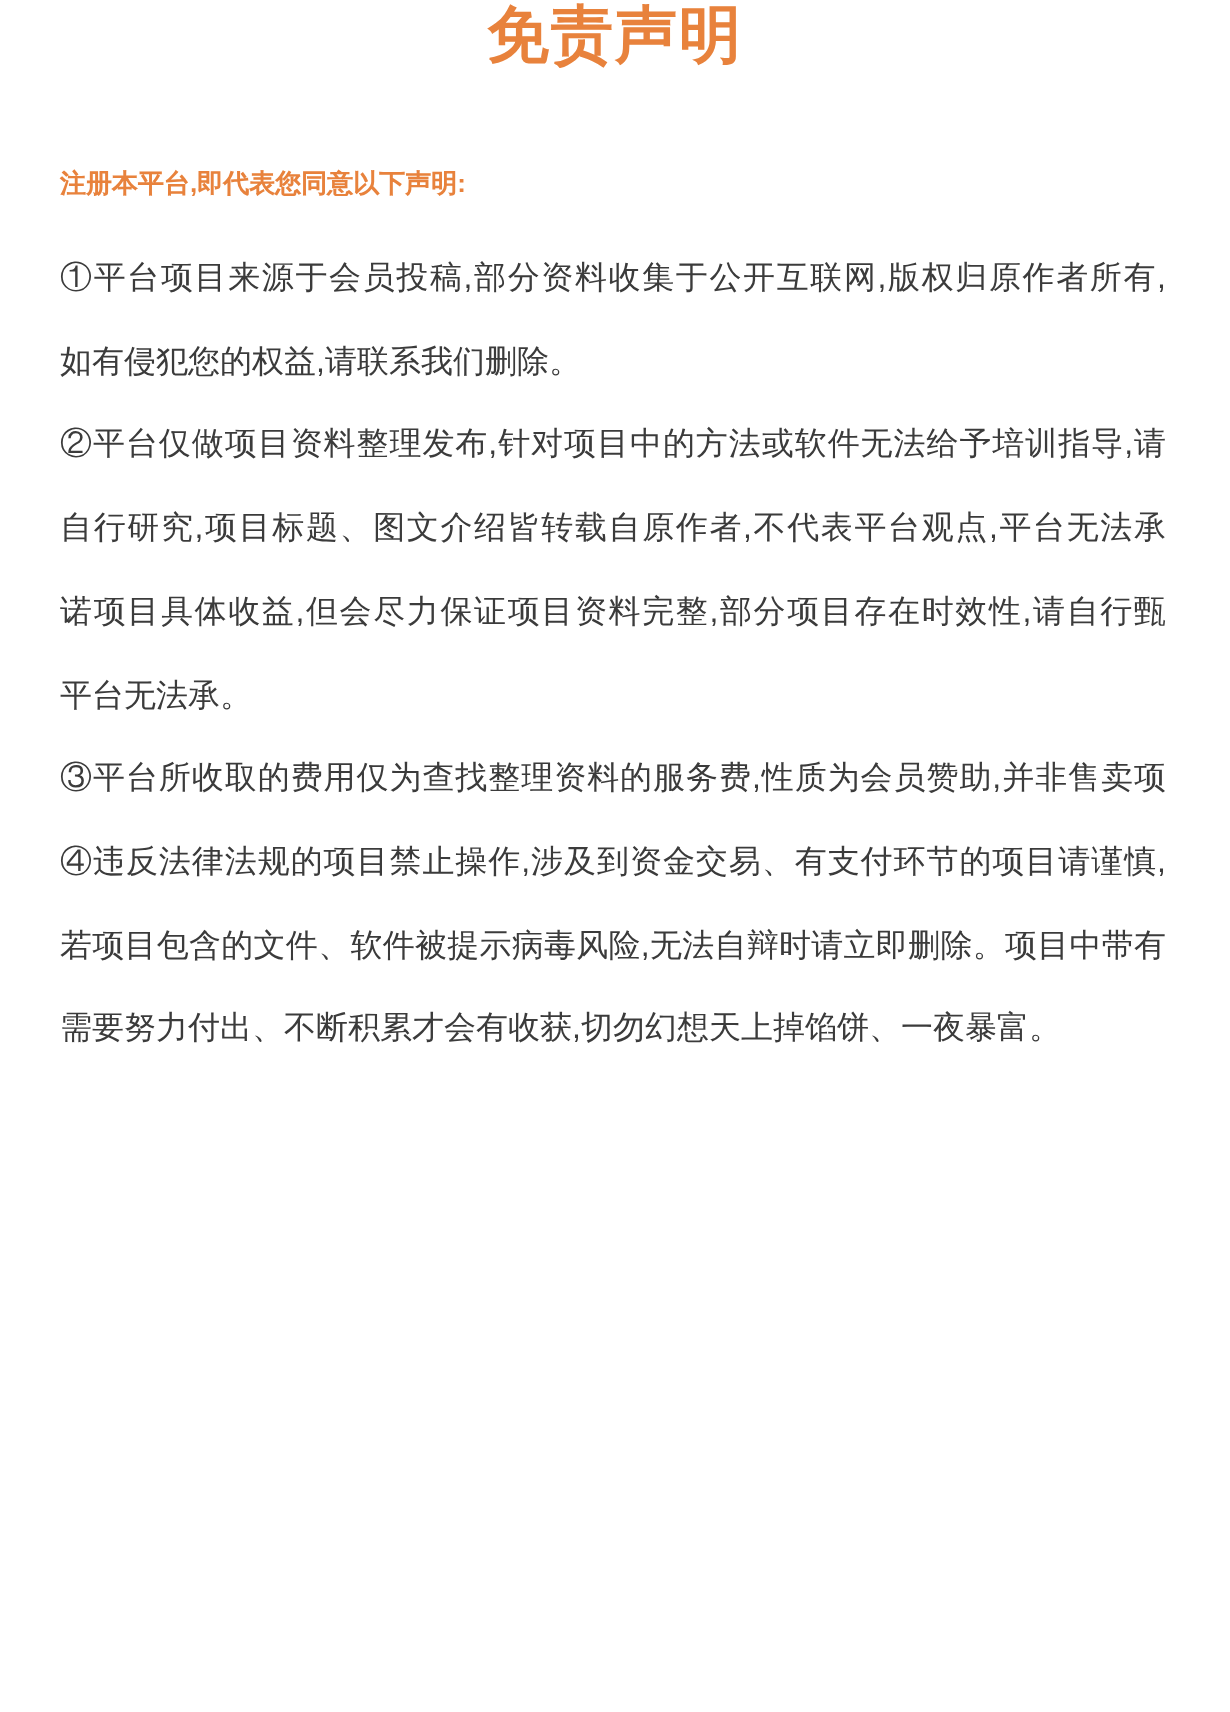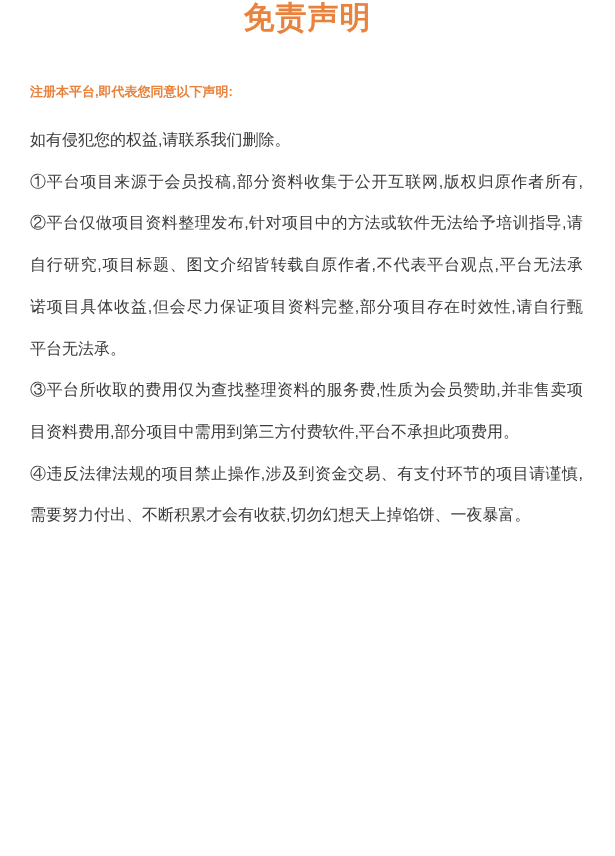--- a/index.html
+++ b/index.html
@@ -56,38 +56,38 @@
 
 <div class="page">
 
   <h1 class="doc-title">免责声明</h1>
 
   <div class="intro">注册本平台,即代表您同意以下声明:</div>
 
   <div class="body-text">
 
     <div class="para">
+      <div class="line fill">①平台项目来源于会员投稿,部分资料收集于公开互联网,版权归原作者所有,</div>
       <div class="line">如有侵犯您的权益,请联系我们删除。</div>
-      <div class="line fill">①平台项目来源于会员投稿,部分资料收集于公开互联网,版权归原作者所有,</div>
     </div>
 
     <div class="para">
       <div class="line fill">②平台仅做项目资料整理发布,针对项目中的方法或软件无法给予培训指导,请</div>
       <div class="line fill">自行研究,项目标题、图文介绍皆转载自原作者,不代表平台观点,平台无法承</div>
       <div class="line fill">诺项目具体收益,但会尽力保证项目资料完整,部分项目存在时效性,请自行甄</div>
       <div class="line">平台无法承。</div>
     </div>
 
     <div class="para">
       <div class="line fill">③平台所收取的费用仅为查找整理资料的服务费,性质为会员赞助,并非售卖项</div>
-      <div class="line">目资料费用,部分项目中需用到第三方付费软件,平台不承担此项费用。</div>
     </div>
 
     <div class="para">
       <div class="line fill">④违反法律法规的项目禁止操作,涉及到资金交易、有支付环节的项目请谨慎,</div>
+      <div class="line fill">若项目包含的文件、软件被提示病毒风险,无法自辩时请立即删除。项目中带有</div>
     </div>
 
     <div class="para">
       <div class="line">需要努力付出、不断积累才会有收获,切勿幻想天上掉馅饼、一夜暴富。</div>
     </div>
 
 
   </div>
 </div>
 

